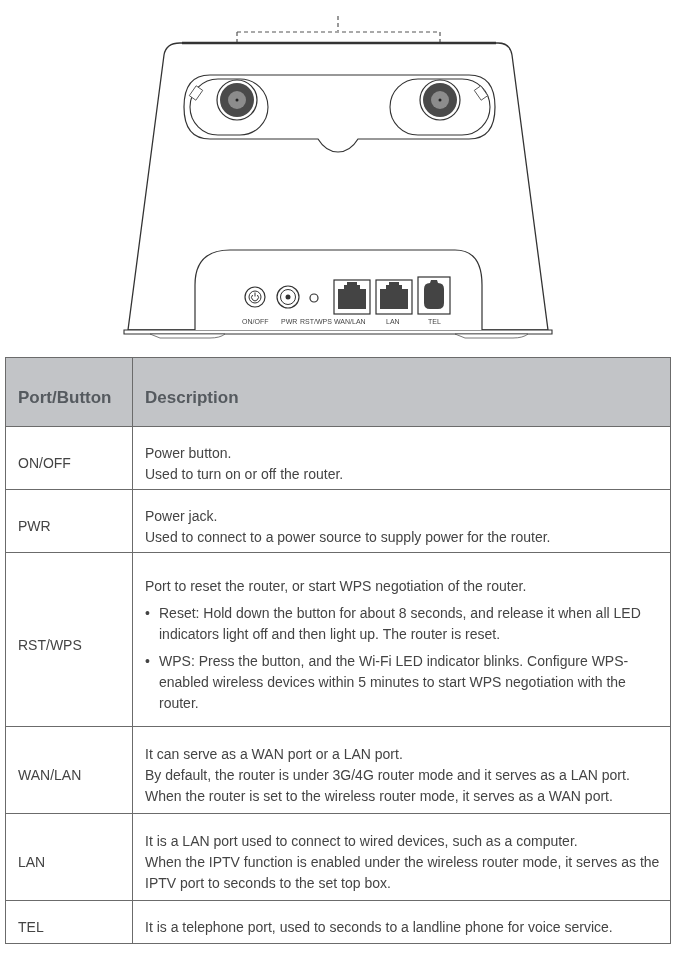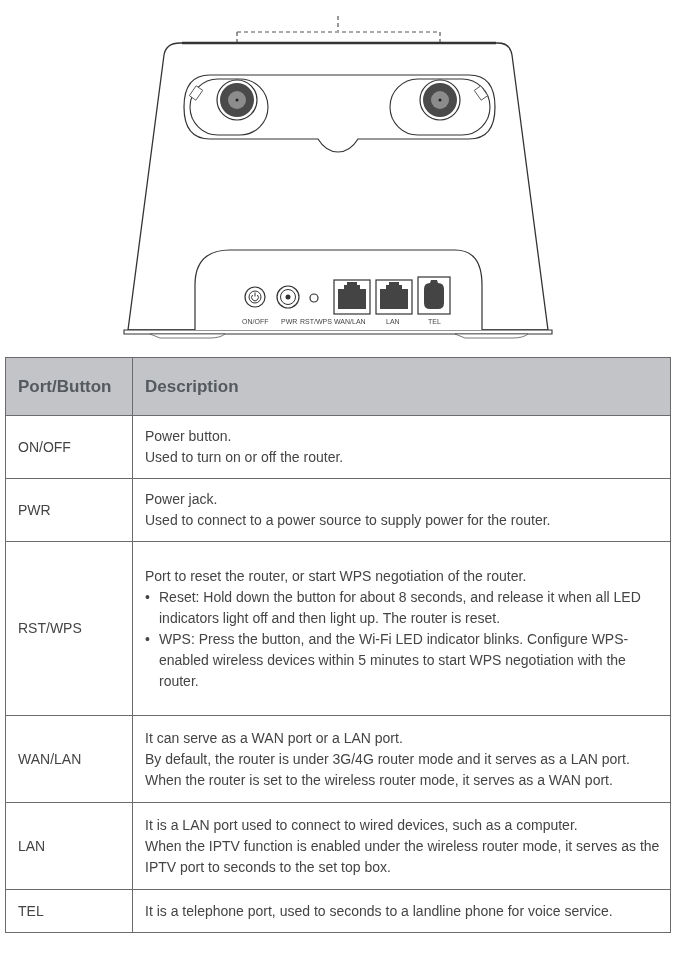--- a/index.html
+++ b/index.html
@@ -4,25 +4,25 @@
 <style>
   html, body { margin: 0; padding: 0; background: #ffffff; }
   body { width: 676px; height: 980px; position: relative; overflow: hidden;
          font-family: "Liberation Sans", sans-serif; color: #333; }
   .figure { position: absolute; left: 0; top: 0; width: 676px; height: 350px; }
   .fig-label { position: absolute; top: 1px; left: 0; width: 676px; text-align: center;
                font-size: 12px; color: #333; letter-spacing: 0.1px; }
   .port-label { position: absolute; font-size: 7px; color: #444; top: 318px; white-space: nowrap; }
   table.spec { position: absolute; left: 5px; top: 357px; width: 666px;
                border-collapse: collapse; font-size: 14px; color: #444; }
-  table.spec th, table.spec td { border: 1.5px solid #6b6b6b; padding: 0 10px 0 12px;
+  table.spec th, table.spec td { border: 1.5px solid #6b6b6b; padding: 11px 10px 0 12px;
                text-align: left; vertical-align: middle; line-height: 21px; }
   table.spec th { background: #c2c4c7; color: #555a5f; font-weight: bold; font-size: 17px; height: 57px; }
   table.spec td.port { width: 104px; padding-left: 12px; }
-  .bullet { padding-left: 14px; text-indent: -14px; }
+  .bullet { padding-left: 14px; text-indent: -14px; margin-top: 6px; }
   .bullet::before { content: "\2022"; display: inline-block; width: 14px; text-indent: 0; }
 </style>
 </head>
 <body>
 
 <div class="figure">
   <svg width="676" height="350" viewBox="0 0 676 350" style="position:absolute;left:0;top:0">
 
     <g stroke="#555" stroke-width="1.2" fill="none" stroke-dasharray="4,3">
       <line x1="338" y1="16" x2="338" y2="31"></line>

